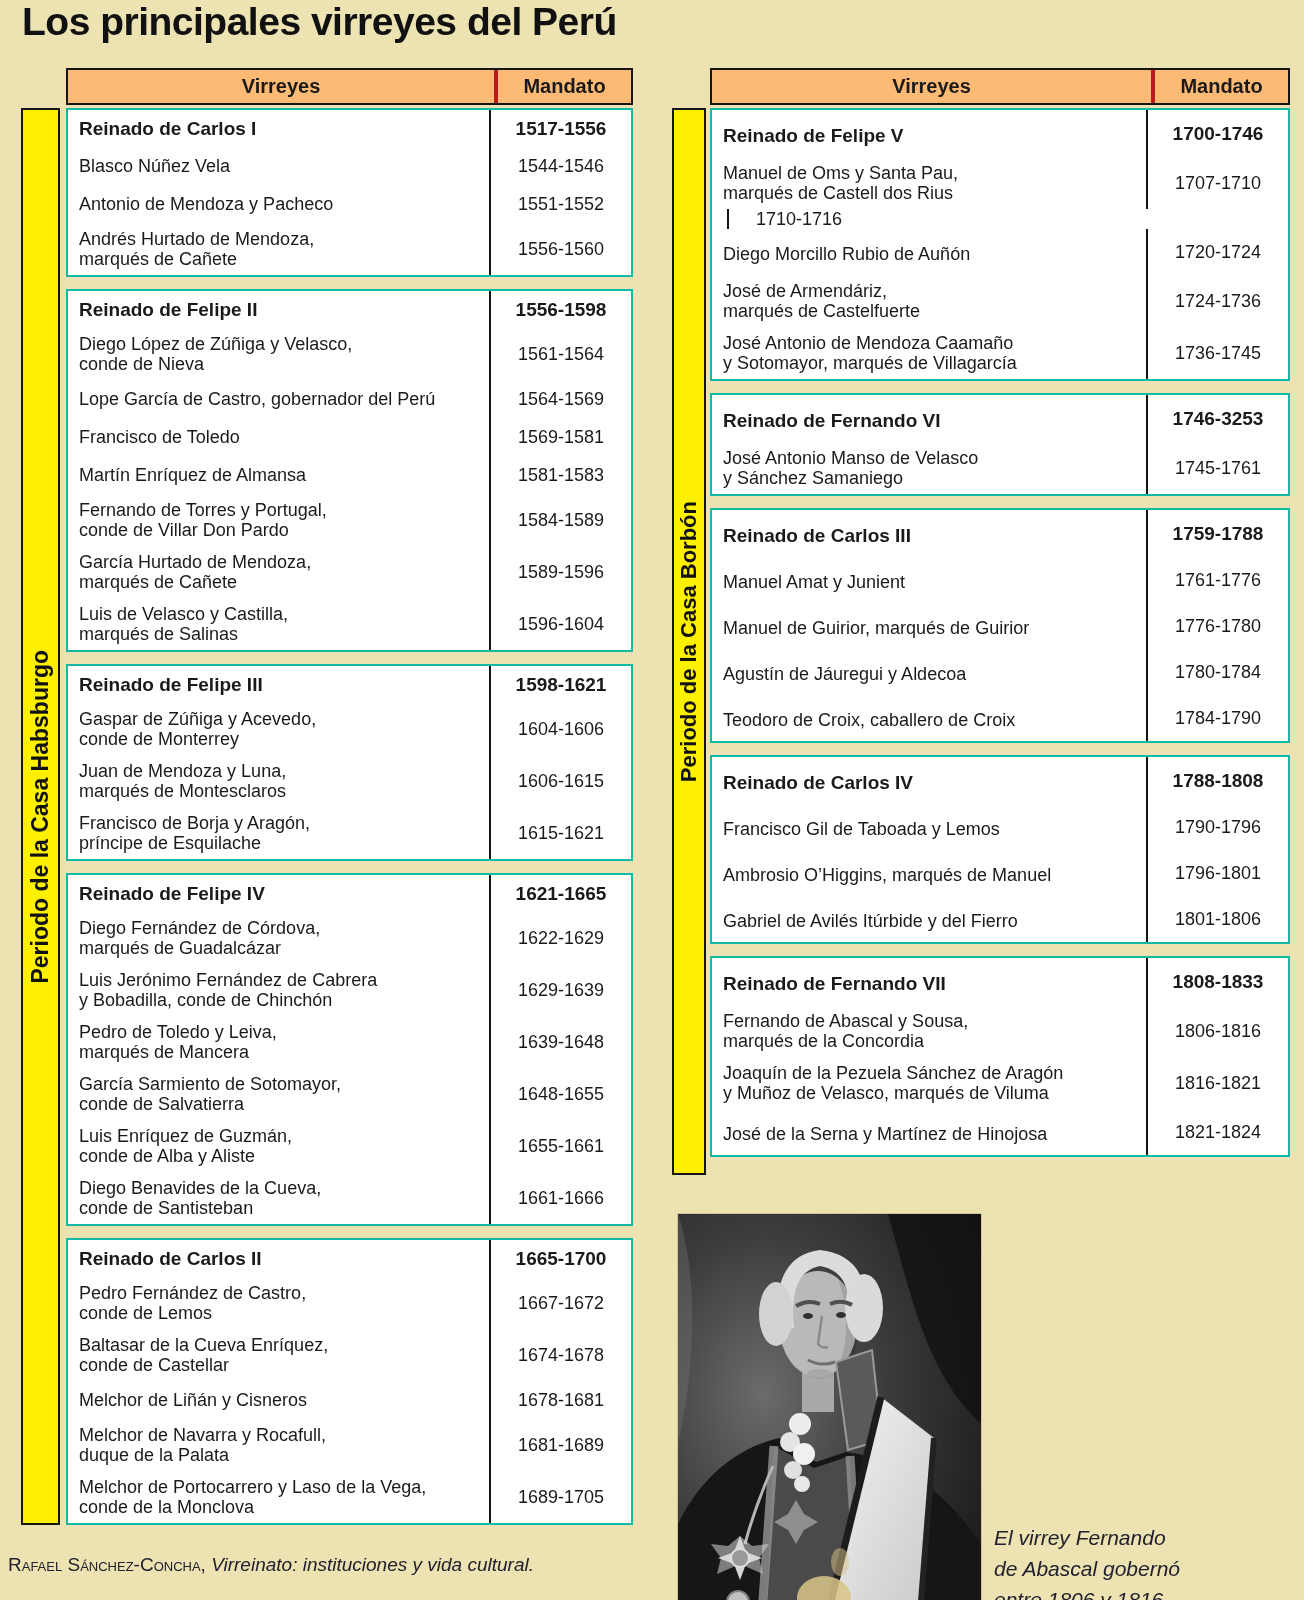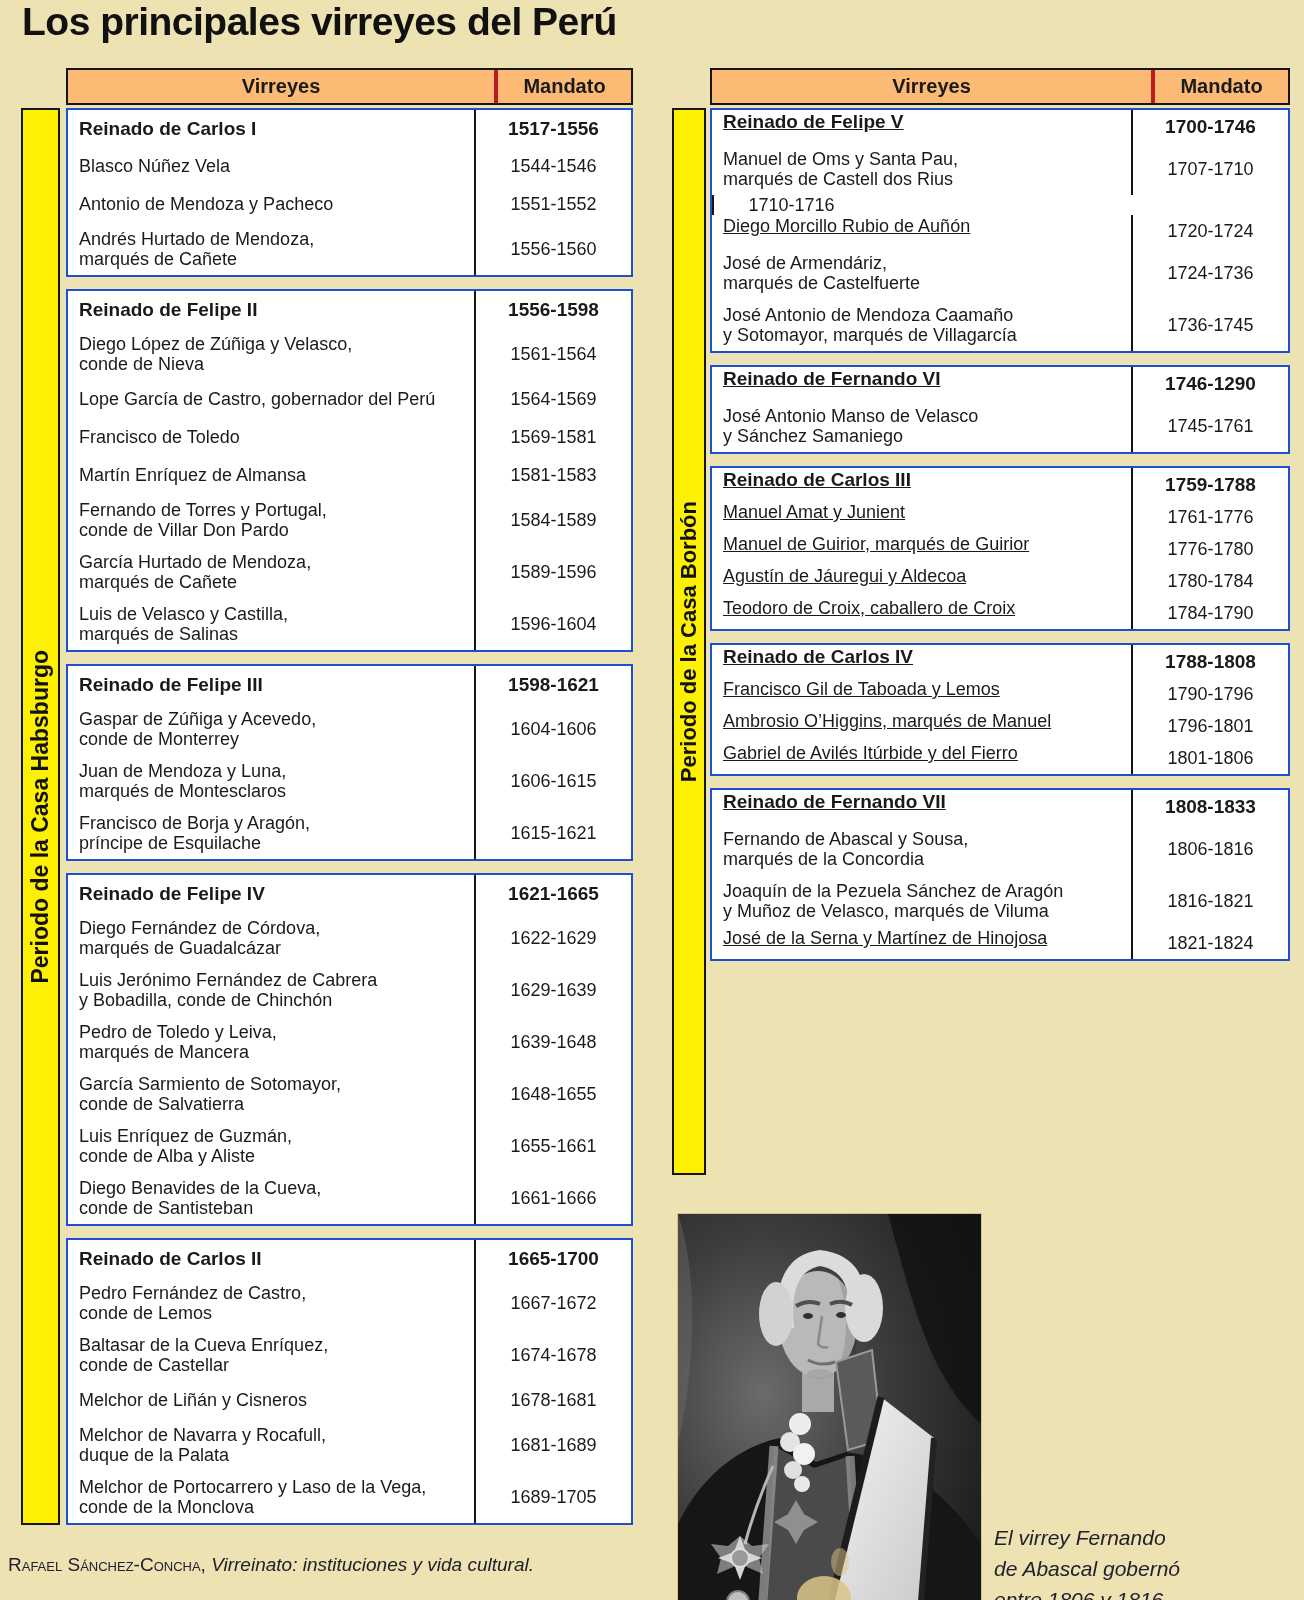--- a/index.html
+++ b/index.html
@@ -43,36 +43,37 @@
     writing-mode:vertical-rl; transform:rotate(180deg);
     font-weight:bold; white-space:nowrap; color:#111;
   }
   #left-band .band-label  { font-size:23px; }
   #right-band .band-label { font-size:22px; }
   
   .tables { position:absolute; display:flex; flex-direction:column; gap:12px; }
   #left-tables  { left:66px;  top:108px; width:567px; }
   #right-tables { left:710px; top:108px; width:580px; }
   .vtable {
-    background:#FFFFFE; border:2px solid #1d4ed8; box-sizing:border-box;
+    background:#FFFFFE; border:2px solid #14b8a6; box-sizing:border-box;
     width:100%;
   }
   .vrow { display:flex; align-items:stretch; }
   .cell { font-size:18px; line-height:20px; }
   .cell.name {
     flex:1; padding:9px 10px 9px 11px;
     white-space:pre-line;
   }
   .cell.name.multi { padding-top:6px; padding-bottom:6px; }
-  #right-tables .cell.name.single { padding-top:1px; padding-bottom:11px;text-decoration:underline; }
+  #right-tables .cell.name.single { padding-top:15px; padding-bottom:11px; }
   .cell.years {
-    width:157px; flex:none; box-sizing:border-box;
+    width:142px; flex:none; box-sizing:border-box;
     border-left:2px solid #151515;
     display:flex; align-items:center; justify-content:center;
     text-align:center;
+    margin-left:15px;
   }
   .reign-row .cell { font-weight:bold; font-size:19px; line-height:21px; }
   .reign-row .cell.name { padding-top:8px; padding-bottom:8px; }
   
   #portrait-block { position:absolute; left:677px; width:620px; height:402px; }
   .photo {
     position:absolute; left:0; top:0; width:303px; height:400px;
     border:1px solid #cfc49a; box-sizing:content-box;
   }
   .caption {
@@ -283,21 +284,21 @@
         </div>
         <div class="vrow">
           <div class="cell name multi">José Antonio de Mendoza Caamaño
 y Sotomayor, marqués de Villagarcía</div>
           <div class="cell years">1736-1745</div>
         </div>
       </div>
       <div class="vtable">
         <div class="vrow reign-row">
           <div class="cell name single">Reinado de Fernando VI</div>
-          <div class="cell years">1746-1290</div>
+          <div class="cell years">1746-3253</div>
         </div>
         <div class="vrow">
           <div class="cell name multi">José Antonio Manso de Velasco
 y Sánchez Samaniego</div>
           <div class="cell years">1745-1761</div>
         </div>
       </div>
       <div class="vtable">
         <div class="vrow reign-row">
           <div class="cell name single">Reinado de Carlos III</div>

